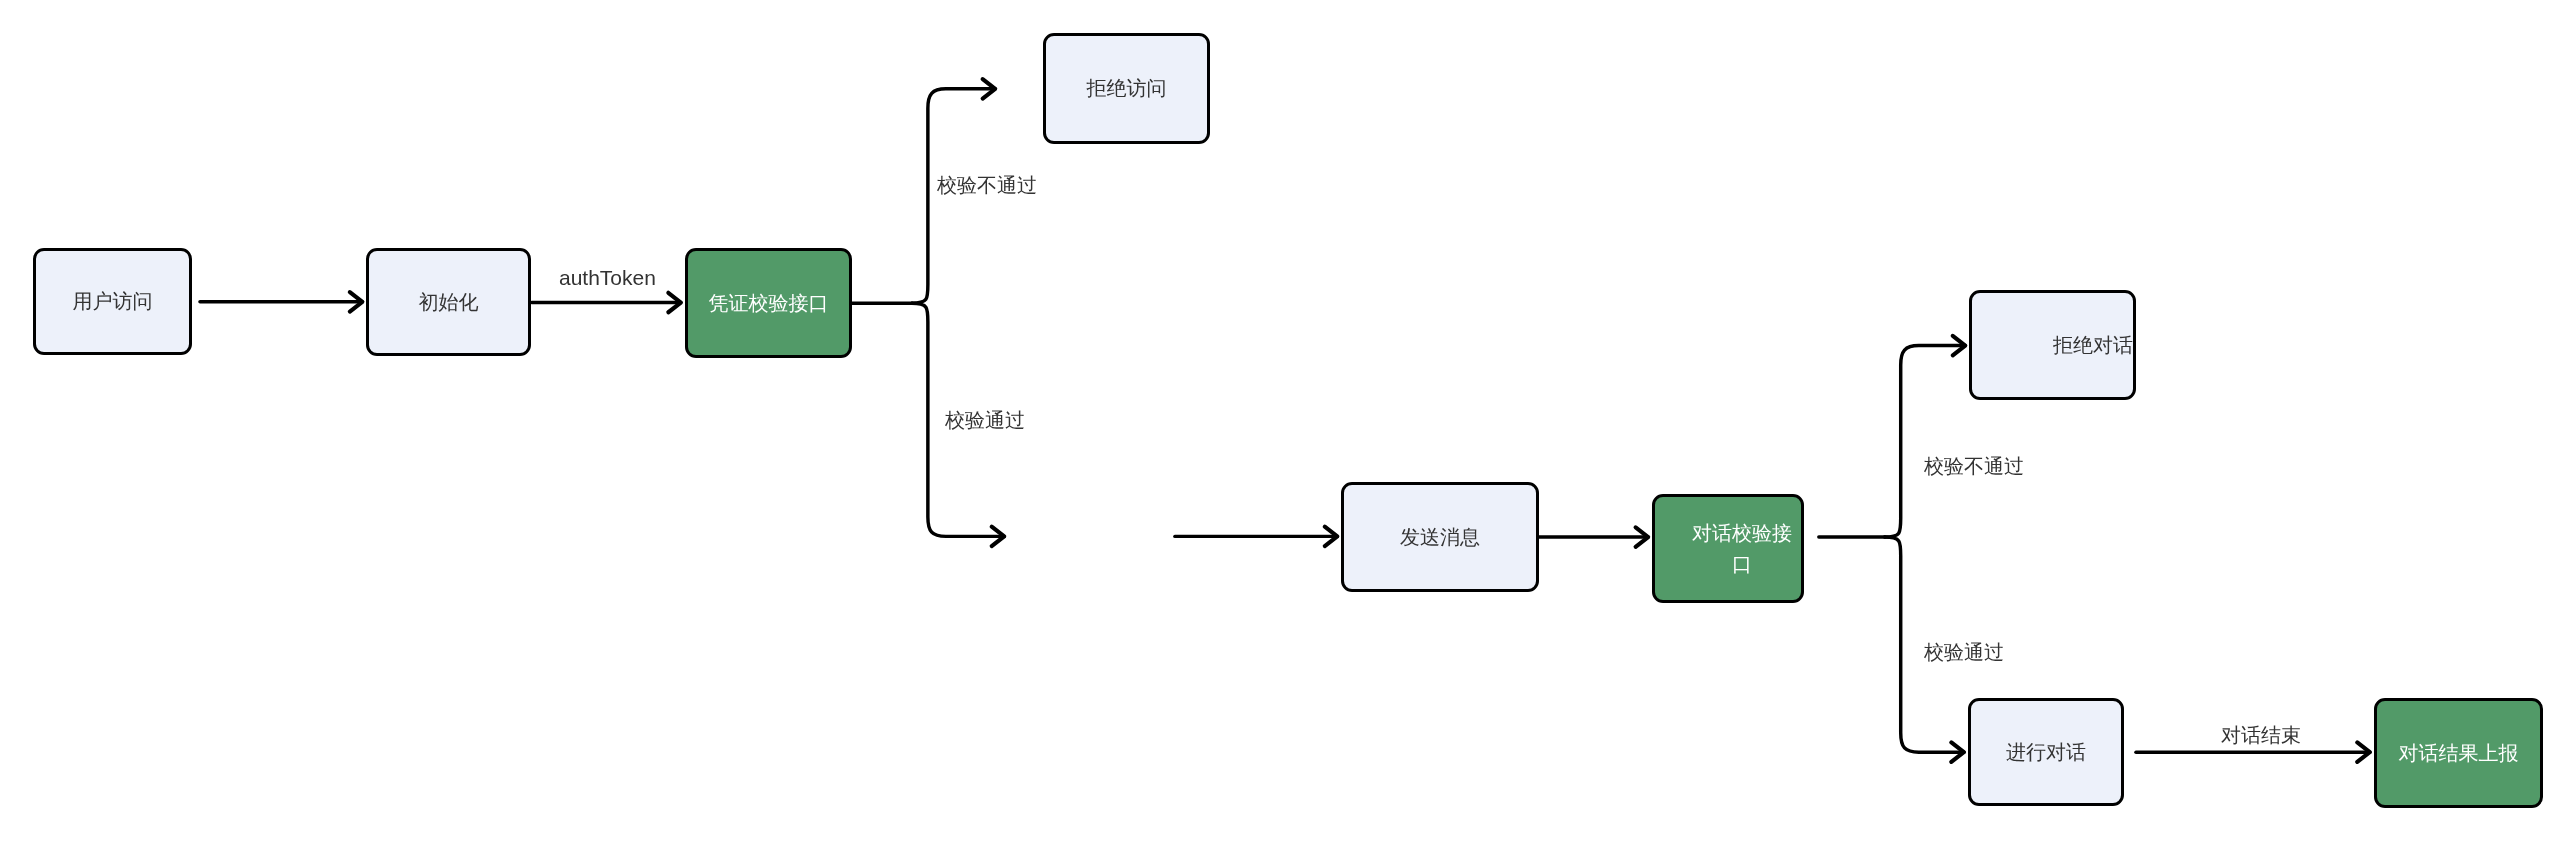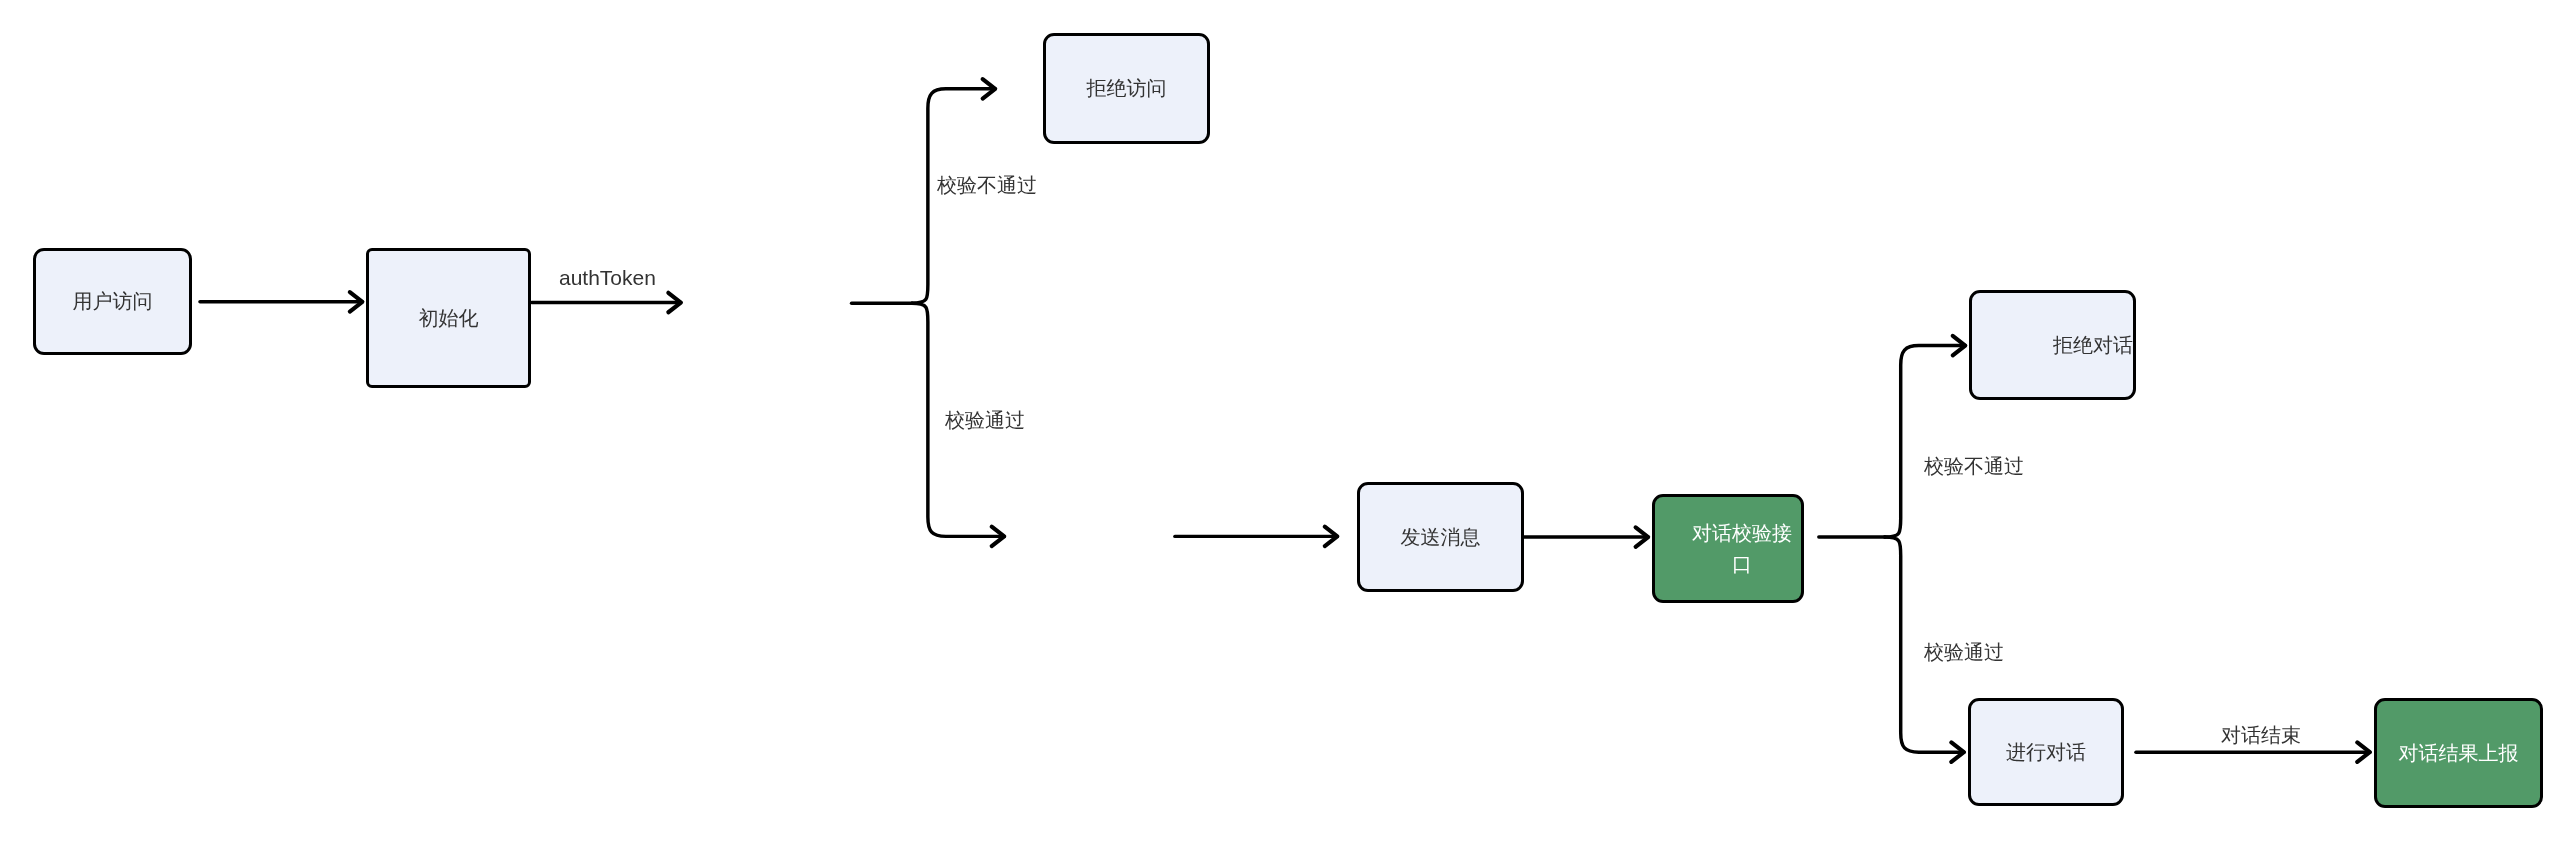--- a/index.html
+++ b/index.html
@@ -88,31 +88,34 @@
     <path class="edge" d="M2716 774 C2739 774 2739 768 2739 747 L2739 526 C2739 506 2745 498 2765 498 L2832 498" marker-end="url(#arrow)"></path>
     <path class="edge" d="M2716 774 C2739 774 2739 780 2739 801 L2739 1056 C2739 1077 2745 1084 2765 1084 L2830 1084" marker-end="url(#arrow)"></path>
 
     <path class="edge" d="M3078 1084 L3415 1084" marker-end="url(#arrow)"></path>
   </svg>
 
   <div class="node" style="left:33px; top:248px; width:159px; height:107px;">
     <span>用户访问</span>
   </div>
 
-  <div class="node" style="left:366px; top:248px; width:165px; height:140px;border-radius:6px;">
+  <div class="node" style="left:366px; top:248px; width:165px; height:108px;">
     <span>初始化</span>
   </div>
 
+  <div class="node green" style="left:685px; top:248px; width:167px; height:110px;">
+    <span>凭证校验接口</span>
+  </div>
 
   <div class="node" style="left:999px; top:33px; width:167px; height:111px;margin-left:44px;">
     <span>拒绝访问</span>
   </div>
 
 
-  <div class="node" style="left:1341px; top:482px; width:167px; height:110px;margin-left:16px;">
+  <div class="node" style="left:1341px; top:482px; width:198px; height:110px;">
     <span>发送消息</span>
   </div>
 
   <div class="node green" style="left:1652px; top:494px; width:152px; height:109px;padding-left:28px;">
     <span>对话校验接口</span>
   </div>
 
   <div class="node" style="left:1969px; top:290px; width:167px; height:110px;justify-content:flex-end;">
     <span>拒绝对话</span>
   </div>

